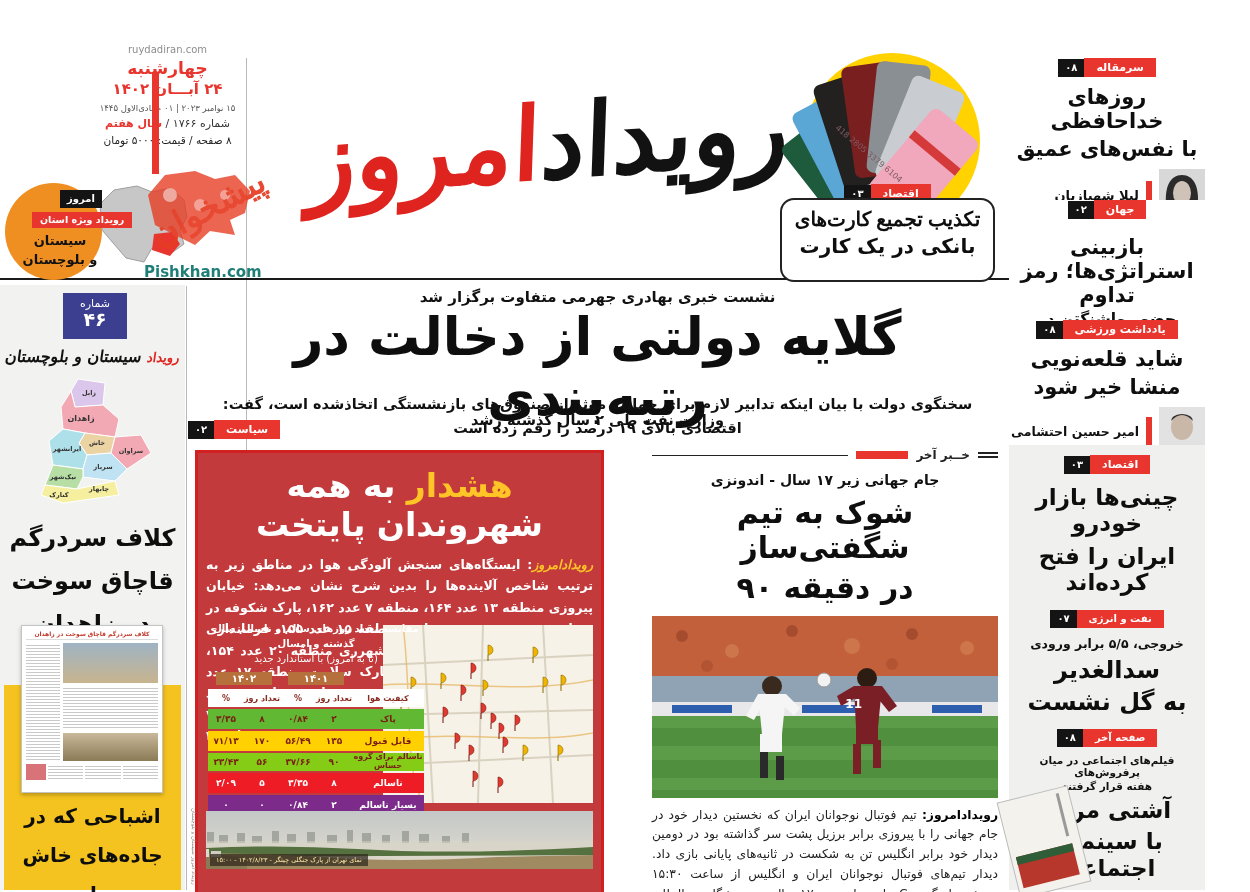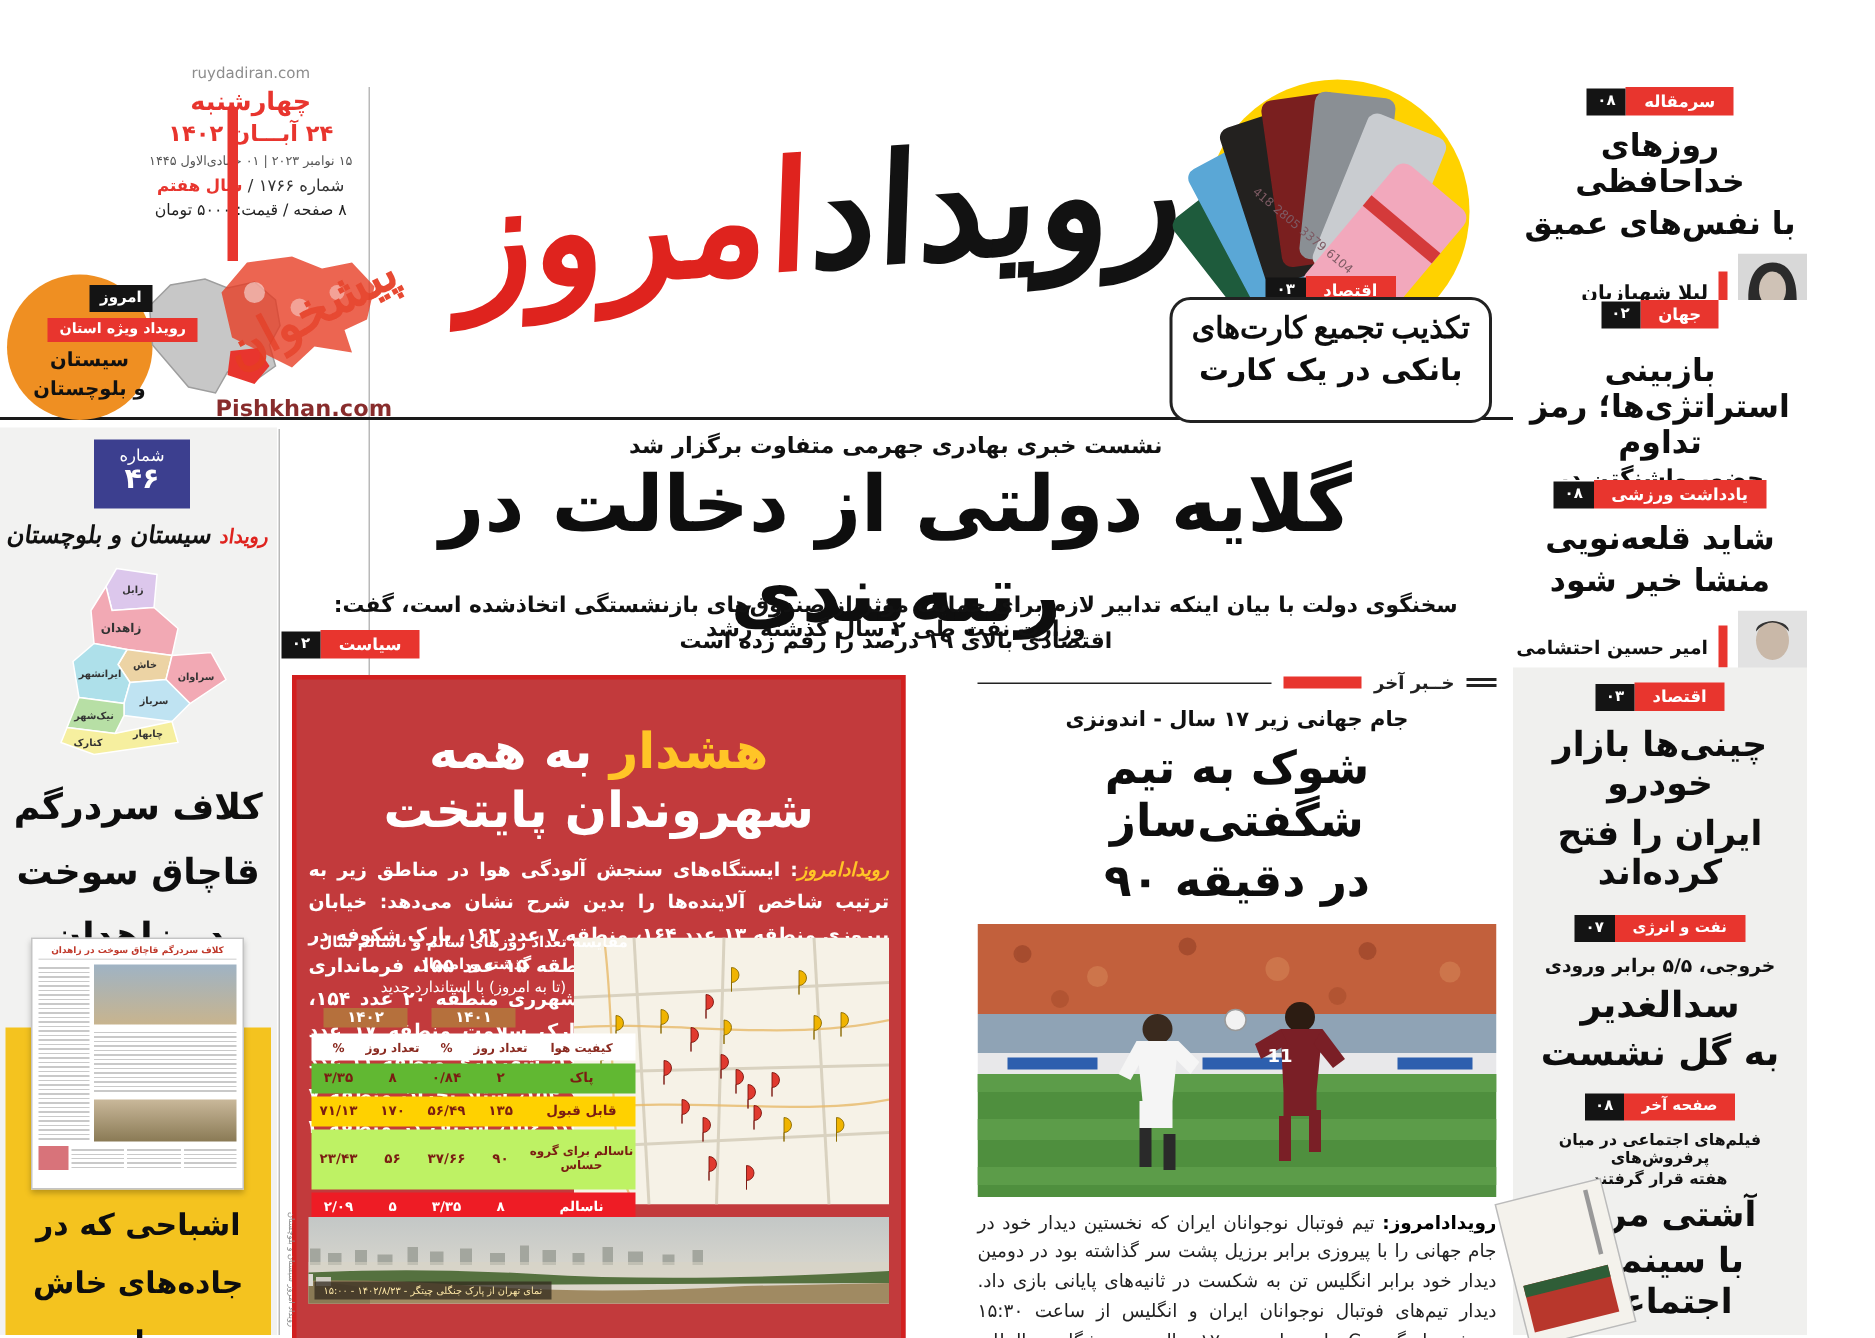--- a/index.html
+++ b/index.html
@@ -68,21 +68,21 @@
   </div>
 
   <div class="abs" style="left:140px;top:165px;width:120px;height:125px;opacity:.93;">
     <svg class="abs" style="left:0;top:0;" width="115" height="90" viewBox="0 0 115 90">
       <path d="M8,30 L25,10 L55,6 L75,14 L95,10 L110,26 L105,48 L90,55 L95,70 L70,66 L55,80 L35,70 L15,60 Z" fill="#e63c23" opacity="0.85"></path>
       <circle cx="30" cy="30" r="7" fill="#fff" opacity="0.5"></circle>
         <circle cx="60" cy="40" r="6" fill="#fff" opacity="0.4"></circle>
         <circle cx="85" cy="30" r="5" fill="#fff" opacity="0.4"></circle>
     </svg>
     <div class="abs" style="left:6px;top:22px;font-size:34px;font-weight:bold;color:#e63c23;transform:rotate(-28deg);font-family:'DejaVu Serif',serif;">پیشخوان</div>
-    <div class="abs" style="left:4px;top:98px;font-size:15px;font-weight:bold;color:#7f1d1d;font-family:'DejaVu Sans',sans-serif;direction:ltr;">Pishkhan.com</div>
+    <div class="abs" style="left:4px;top:98px;font-size:15px;font-weight:bold;color:#0f766e;font-family:'DejaVu Sans',sans-serif;direction:ltr;">Pishkhan.com</div>
   </div>
 
   <div class="abs" style="right:255px;top:46px;width:215px;height:230px;">
     <svg width="215" height="185" viewBox="0 0 215 185">
       <circle cx="112" cy="95" r="88" fill="#ffd200"></circle>
       <g transform="translate(108,88)">
         <rect x="-95" y="-55" width="52" height="105" rx="7" transform="rotate(-38)" fill="#1e5b3c"></rect>
         <rect x="-78" y="-62" width="52" height="108" rx="7" transform="rotate(-28)" fill="#5aa7d6"></rect>
         <rect x="-58" y="-68" width="52" height="110" rx="7" transform="rotate(-18)" fill="#23211f"></rect>
         <rect x="-38" y="-72" width="52" height="112" rx="7" transform="rotate(-8)" fill="#7a1f1f"></rect>
@@ -259,21 +259,21 @@
       </g>
       <circle cx="172" cy="64" r="7" fill="#f2f2f2" stroke="#999"></circle>
     </svg>
     <div style="margin-top:8px;font-size:12.3px;line-height:1.62;text-align:justify;color:#222;">
       <span style="font-weight:bold;color:#000;">رویدادامروز:</span>
       <span>تیم فوتبال نوجوانان ایران که نخستین دیدار خود در جام جهانی را با پیروزی برابر برزیل پشت سر گذاشته بود در دومین دیدار خود برابر انگلیس تن به شکست در ثانیه‌های پایانی بازی داد. دیدار تیم‌های فوتبال نوجوانان ایران و انگلیس از ساعت ۱۵:۳۰ سه‌شنبه از گروه C جام جهانی زیر ۱۷ سال در ورزشگاه بین‌المللی شهر جاکارتا پایتخت اندونزی برگزار شد که این دیدار با پیروزی ۲ بر یک انگلیس به پایان رسید. دنی (۶۳) و اندالا (۹۰) برای زیر ۱۷ سال‌های انگلیس و زمانی (۳۱) برای نوجوانان ایران گلزنی کردند.</span>
     </div>
   </div>
 
   <div class="abs alertbox" style="right:646px;left:195px;top:450px;height:432px;padding:8px;">
-    <div class="ctr" style="font-size:33px;font-weight:bold;letter-spacing:-1px;margin-top:20px;">
+    <div class="ctr" style="font-size:33px;font-weight:bold;letter-spacing:-1px;margin-top:5px;">
       <span style="color:#ffc527;">هشدار</span><span style="color:#ffffff;"> به همه شهروندان پایتخت</span>
     </div>
     <div style="margin-top:10px;font-size:12.6px;font-weight:bold;color:#fff;line-height:1.7;text-align:justify;">
       <span style="color:#ffc527;font-style:italic;">رویدادامروز</span><span>: ایستگاه‌های سنجش آلودگی هوا در مناطق زیر به ترتیب شاخص آلاینده‌ها را بدین شرح نشان می‌دهد: خیابان پیروزی منطقه ۱۳ عدد ۱۶۴، منطقه ۷ عدد ۱۶۲، پارک شکوفه در منطقه ۱۴ عدد ۱۵۴، شهرداری منطقه ۱۵ عدد ۱۵۵، فرمانداری شهرری در منطقه ۲۰ عدد ۱۷۰، شهرری منطقه ۲۰ عدد ۱۵۴، شهرداری منطقه ۱۹ عدد ۱۷۳، پارک سلامت منطقه ۱۷ عدد ۱۶۱، شادآباد در منطقه ۱۸ عدد ۱۶۷، شهرداری منطقه ۱۱ عدد ۱۵۵، دانشگاه تهران منطقه ۶ عدد ۱۵۴، ستاد بحران منطقه ۷ عدد ۱۶۲، تربیت‌مدرس منطقه ۶ عدد ۱۵۶، شریف در منطقه ۲ عدد ۱۶۲ را نشان می‌دهد.</span>
     </div>
 
     <svg class="abs" style="right:8px;top:172px;" width="210" height="178" viewBox="0 0 210 178">
       <rect width="210" height="178" fill="#f6f2e7"></rect>
       <g stroke="#d9d2c0" stroke-width="2" fill="none">
         <path d="M0,40 L210,30"></path>
@@ -345,21 +345,21 @@
         <div class="tbl-cell" style="width:36px;">۸</div>
         <div class="tbl-cell" style="width:36px;">۳/۳۵</div>
       </div>
       <div class="tbl-row" style="background:#ffd100;height:20px;margin-top:2px;font-size:9px;font-weight:bold;color:#7a1d12;">
         <div class="tbl-cell" style="width:72px;">قابل قبول</div>
         <div class="tbl-cell" style="width:36px;">۱۳۵</div>
         <div class="tbl-cell" style="width:36px;">۵۶/۴۹</div>
         <div class="tbl-cell" style="width:36px;">۱۷۰</div>
         <div class="tbl-cell" style="width:36px;">۷۱/۱۳</div>
       </div>
-      <div class="tbl-row" style="background:#bef264;height:40px;margin-top:2px;font-size:8px;font-weight:bold;color:#7a1d12;">
+      <div class="tbl-row" style="background:#84cc16;height:18px;margin-top:2px;font-size:8px;font-weight:bold;color:#7a1d12;">
         <div class="tbl-cell" style="width:72px;text-align:center;line-height:1.1;">ناسالم برای گروه حساس</div>
         <div class="tbl-cell" style="width:36px;font-size:9px;">۹۰</div>
         <div class="tbl-cell" style="width:36px;font-size:9px;">۳۷/۶۶</div>
         <div class="tbl-cell" style="width:36px;font-size:9px;">۵۶</div>
         <div class="tbl-cell" style="width:36px;font-size:9px;">۲۳/۴۳</div>
       </div>
       <div class="tbl-row" style="background:#ee1c25;height:20px;margin-top:2px;font-size:9px;font-weight:bold;color:#ffffff;">
         <div class="tbl-cell" style="width:72px;">ناسالم</div>
         <div class="tbl-cell" style="width:36px;">۸</div>
         <div class="tbl-cell" style="width:36px;">۳/۳۵</div>

